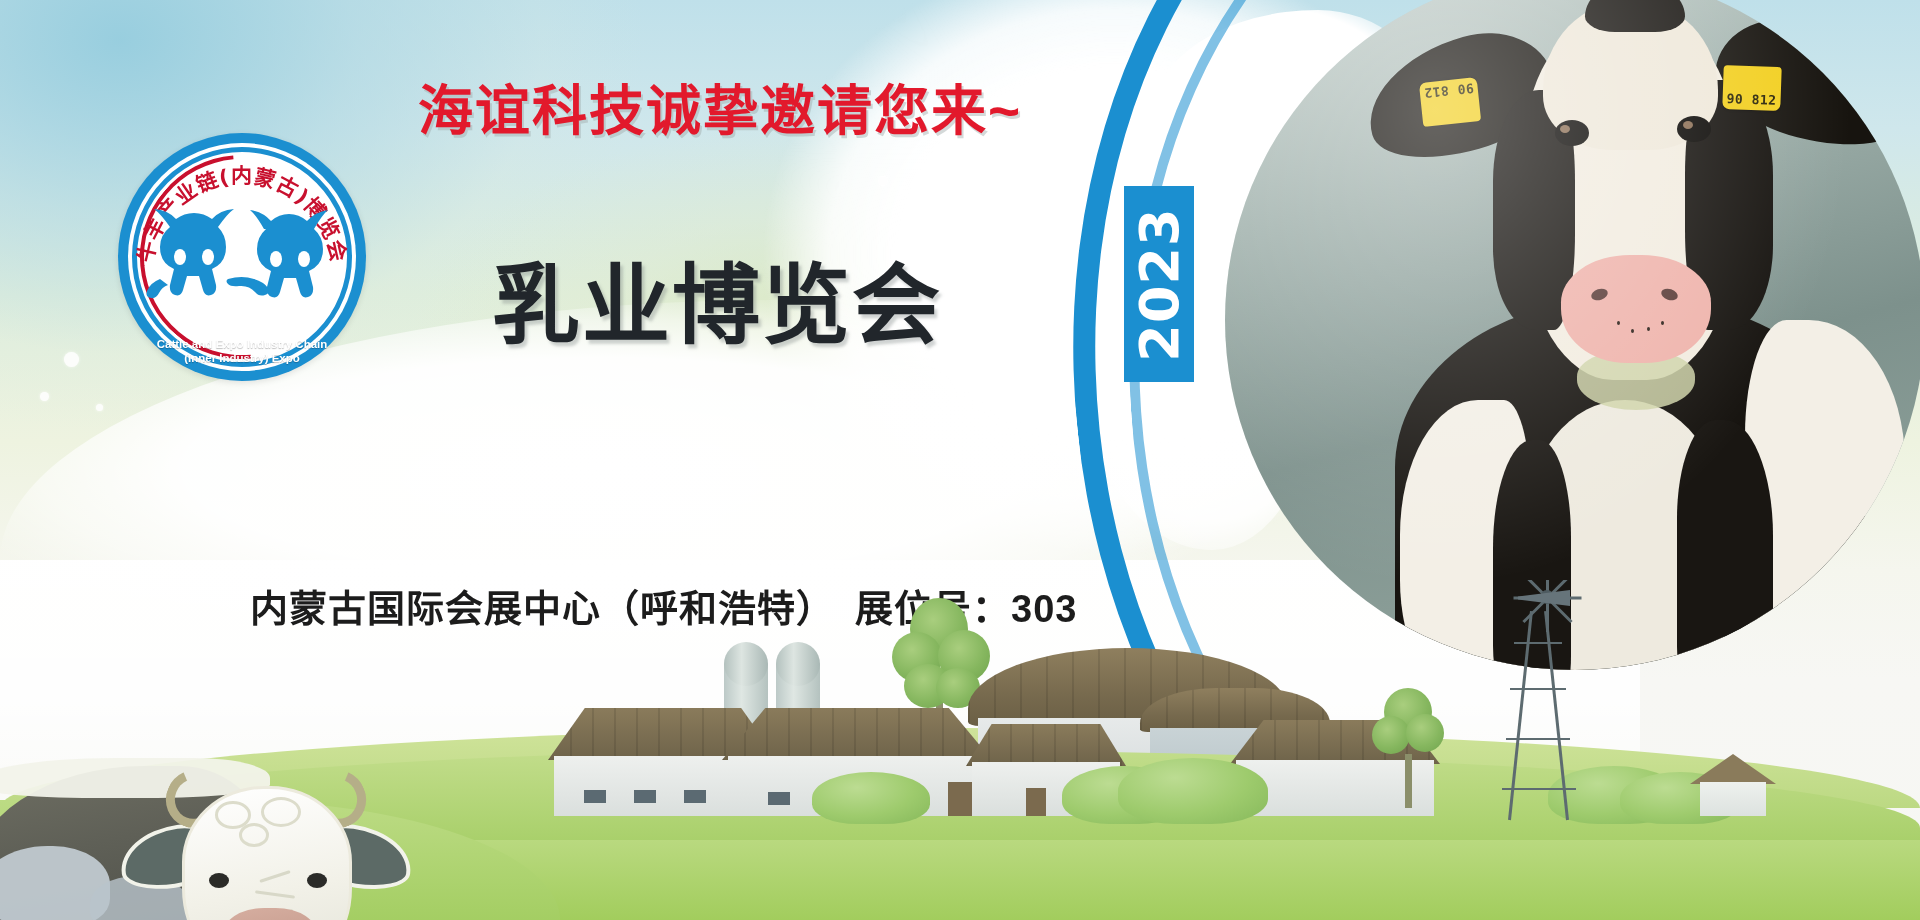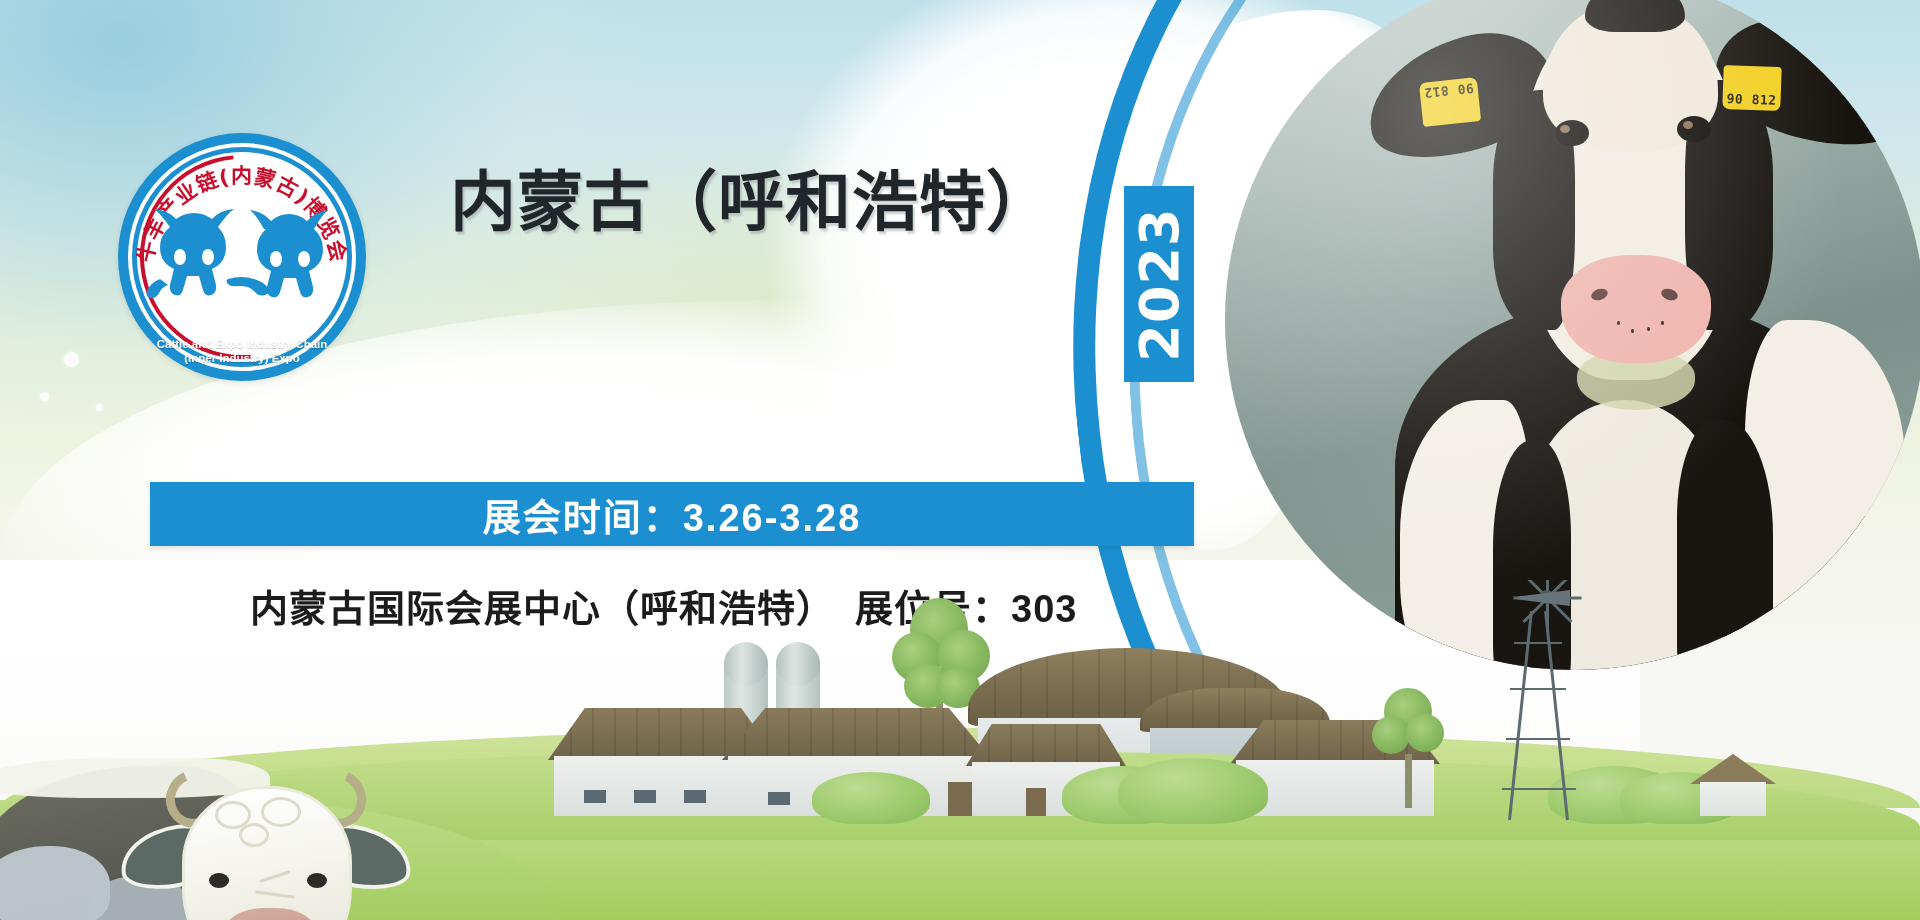--- a/index.html
+++ b/index.html
@@ -343,29 +343,27 @@
         <path d="M84 74 q14-4 26 0 q10 3 14 9 q3 5-3 7 q-6 2-10-3 q-6-7-16-6 q-8 1-11-2 q-3-3 0-5 z"></path>
       </g>
     </svg>
 
     <div class="logo-en">
       <div>Cattle and Expo Industry Chain</div>
       <div>(Inner Industry) Expo</div>
     </div>
   </div>
 
-  <div class="title1">内蒙古（呼和浩特）</div>
+  <div class="invite">海谊科技诚挚邀请您来~</div>
+  <div class="title2">乳业博览会</div>
 
   <div class="year-badge">
     <span>2023</span>
   </div>
 
-  <div class="date-bar">
-    <span>展会时间：3.26-3.28</span>
-  </div>
 
   <div class="venue">内蒙古国际会展中心（呼和浩特）　展位号：303</div>
 
   <div class="farm">
     <div class="field-far"></div>
 
     <div class="silo fobj" style="left:724px;bottom:128px;"></div>
     <div class="silo fobj" style="left:776px;bottom:128px;"></div>
 
     <div class="tree fobj" style="left:884px;bottom:122px;width:110px;height:200px;">

